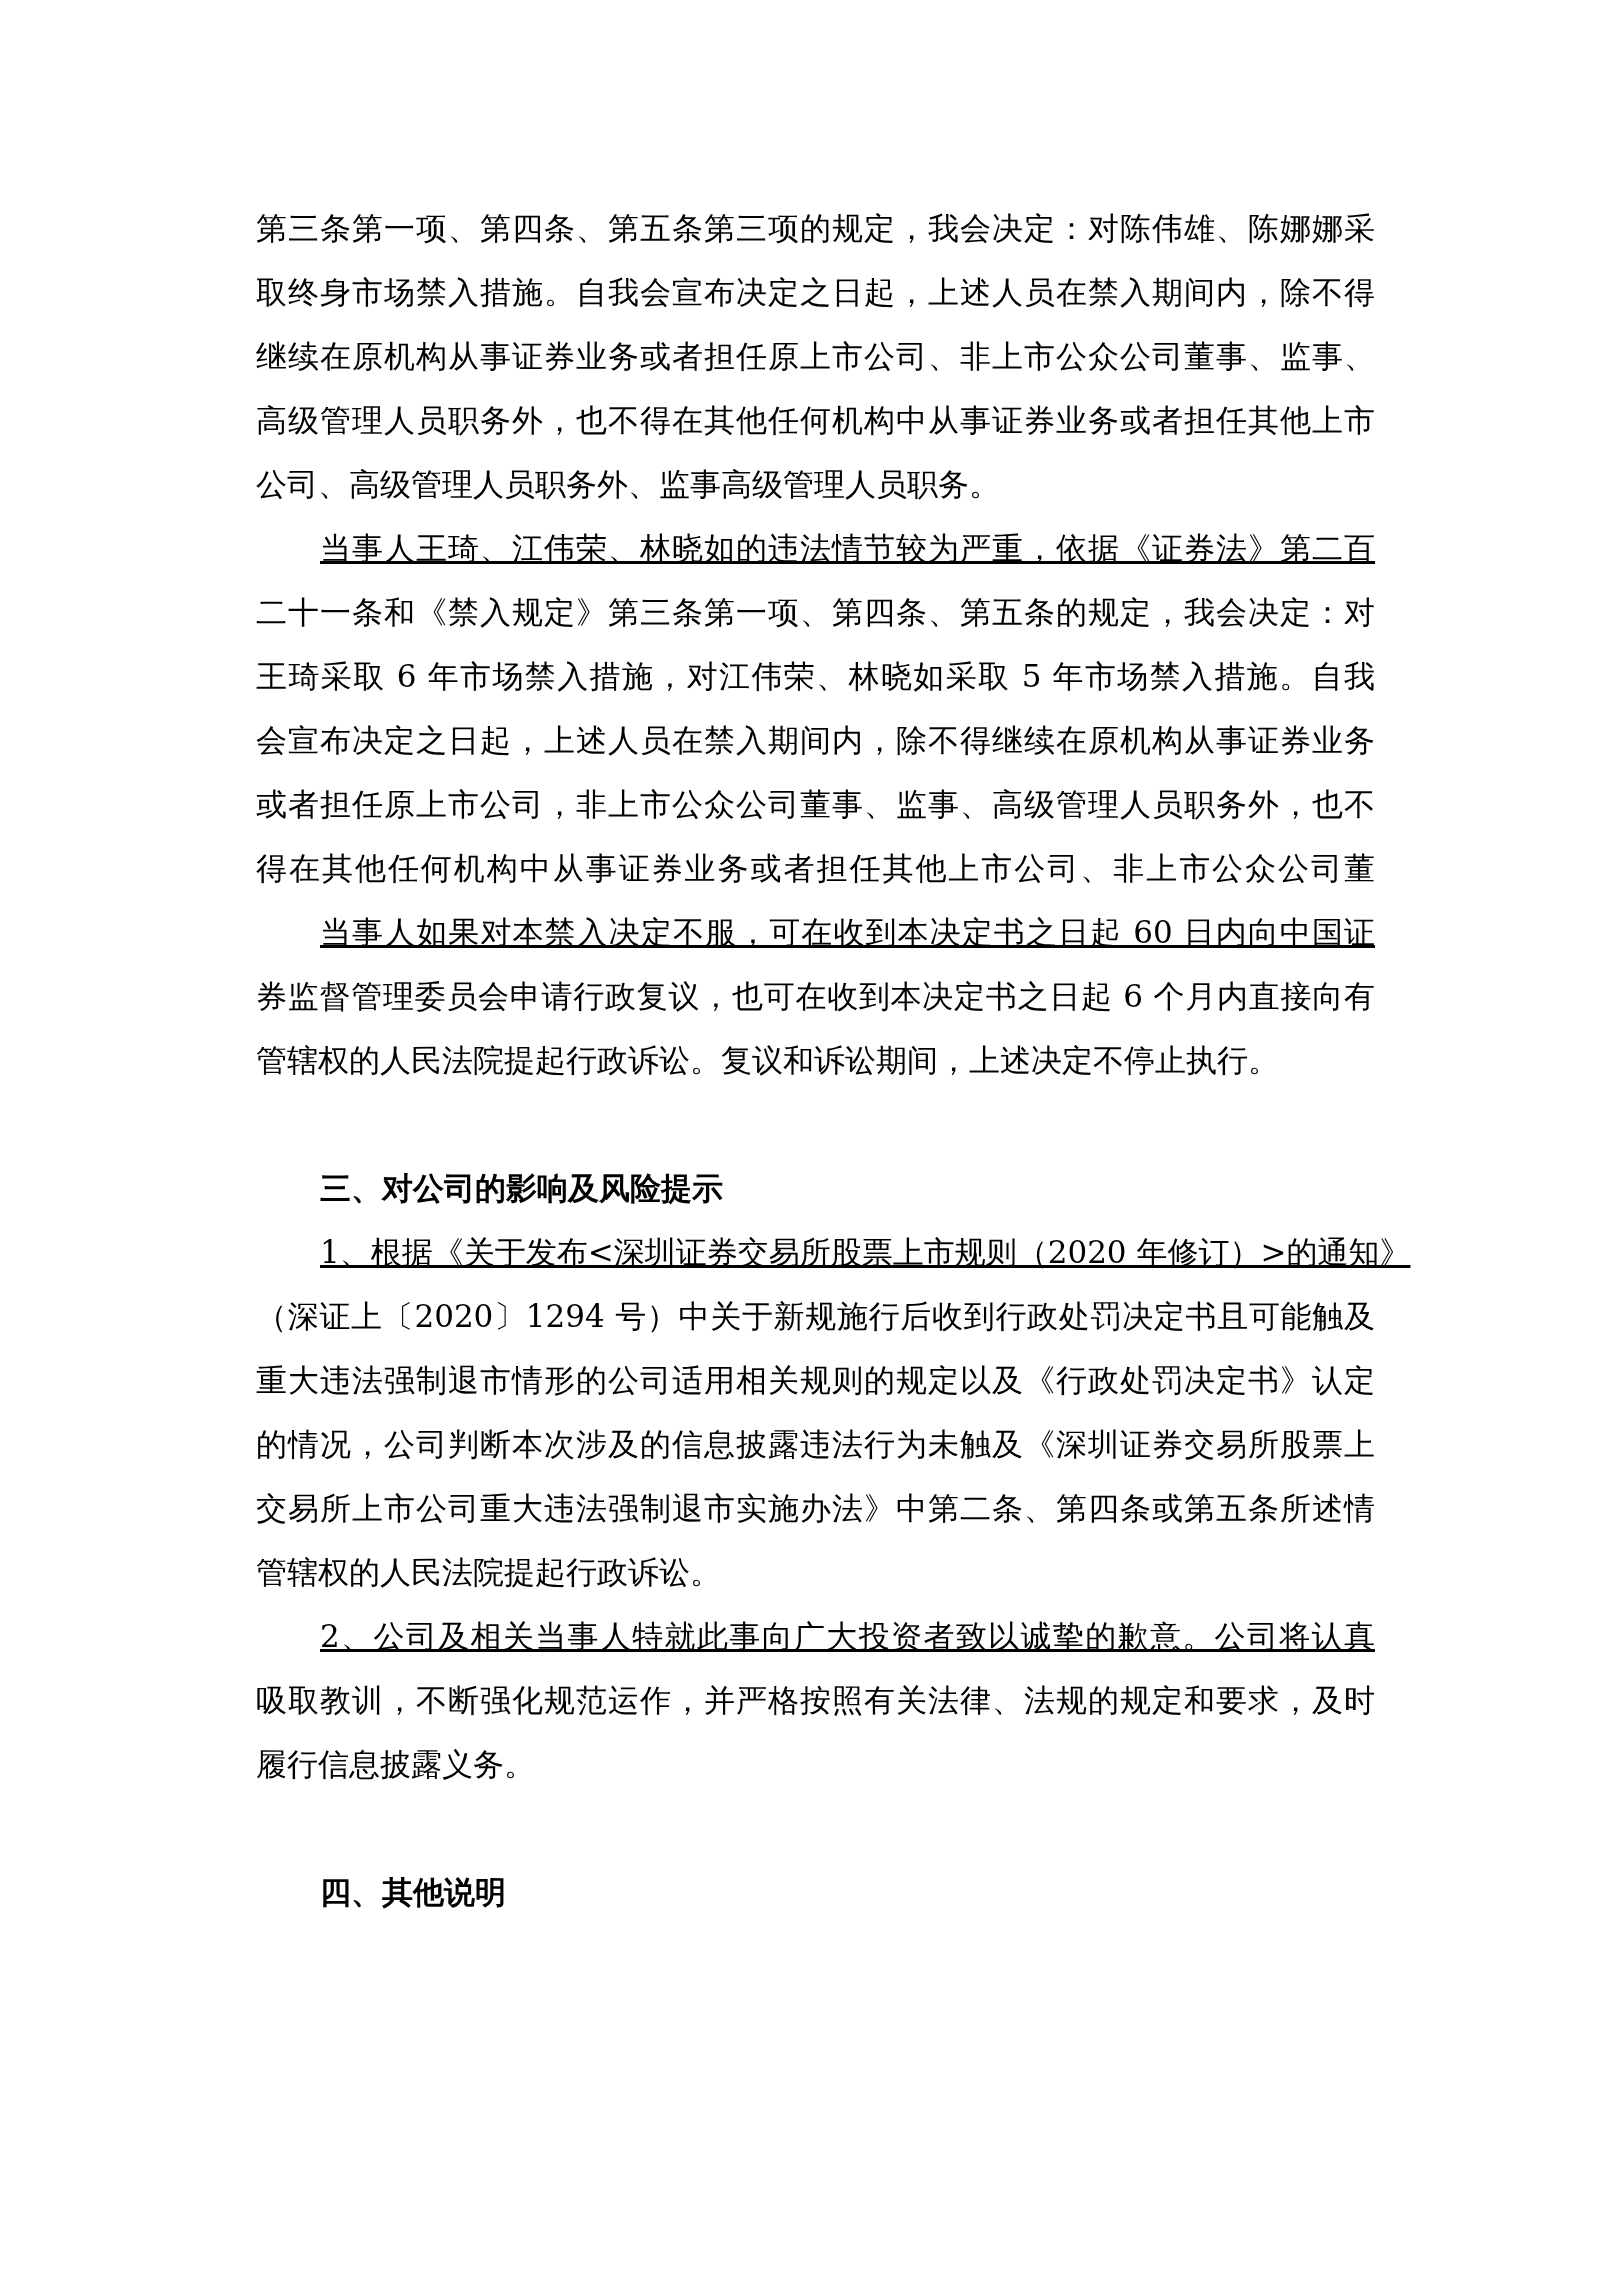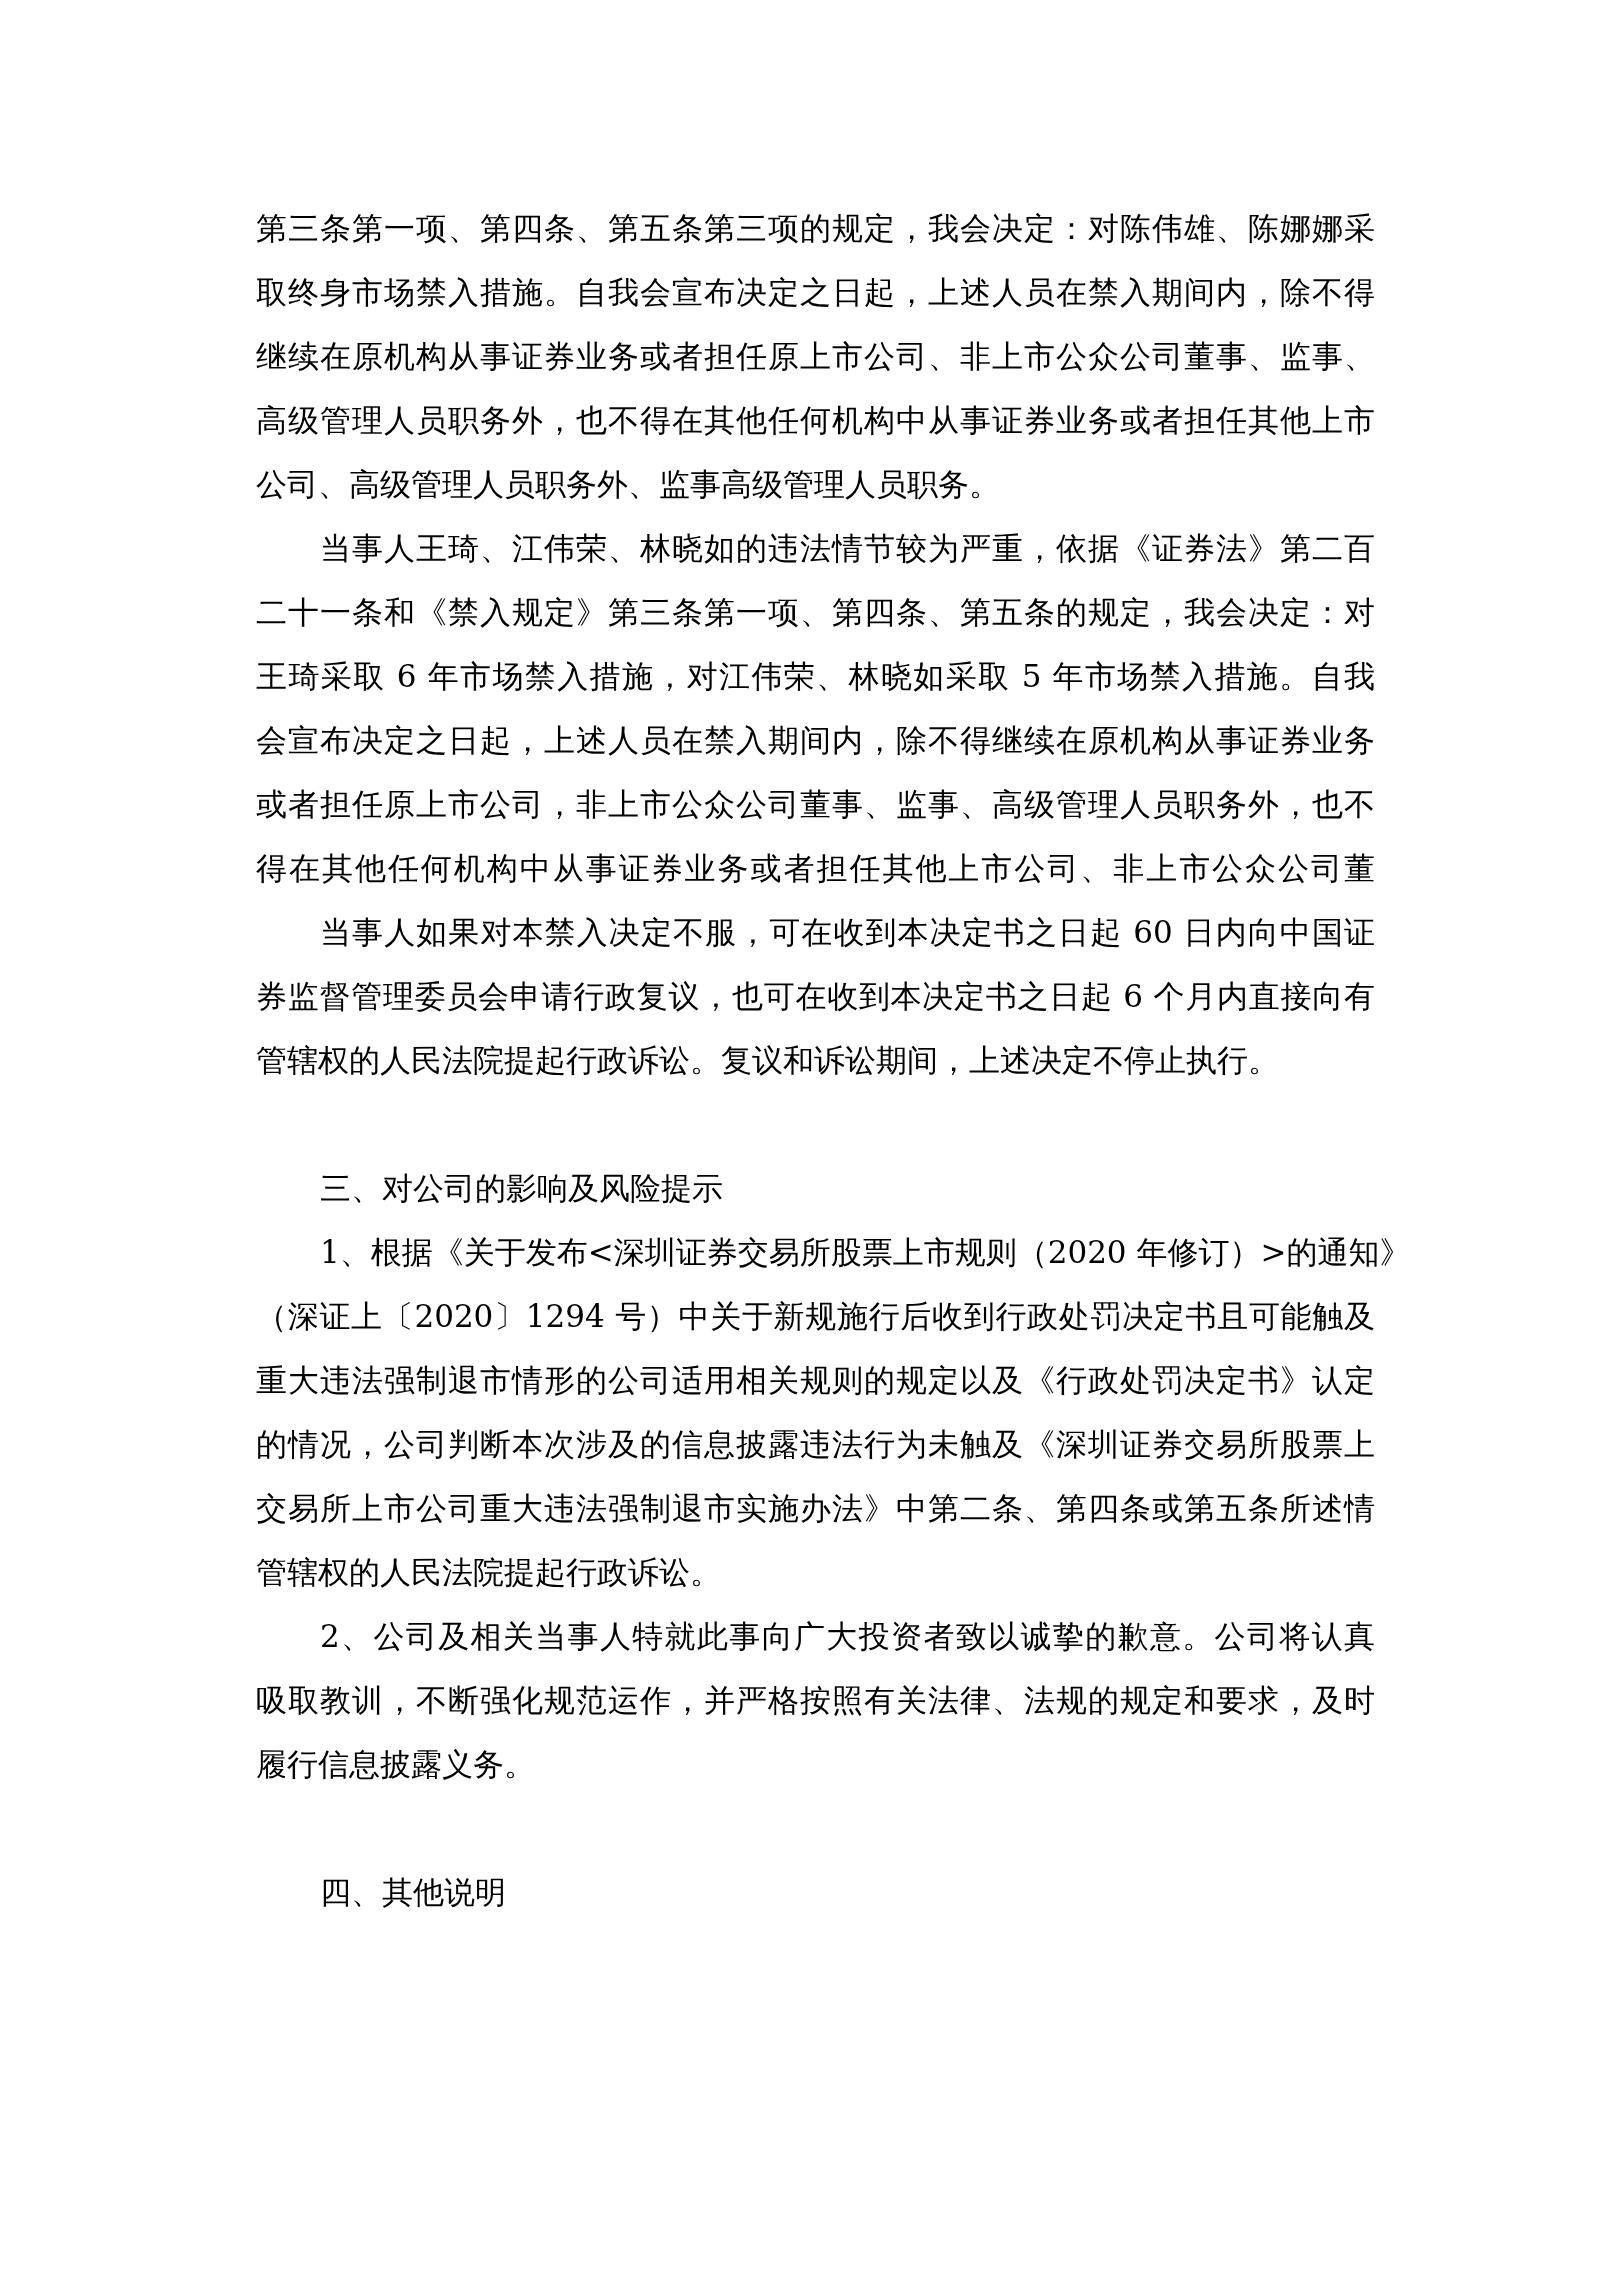--- a/index.html
+++ b/index.html
@@ -28,23 +28,24 @@
       white-space: nowrap;
       overflow: visible;
       margin-left: 9px;
     }
     .line.full {
       text-align: justify;
       text-align-last: justify;
     }
     .line.indent {
       padding-left: 64px;
+      text-decoration: underline;
     }
     .line.heading {
-      font-weight: normal;
+      font-weight: bold;
       padding-left: 64px;
     }
     .blank {
       height: 64px;
     }
   </style>
 </head>
 <body>
 
 <div class="page">

